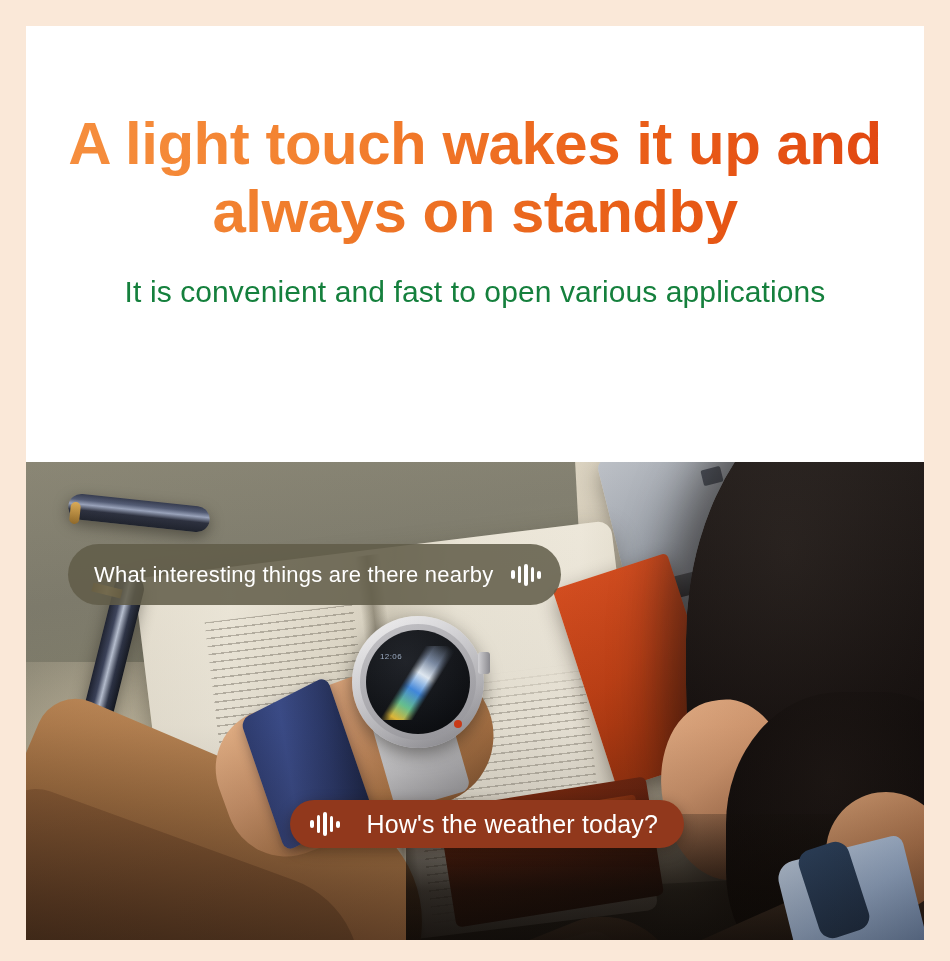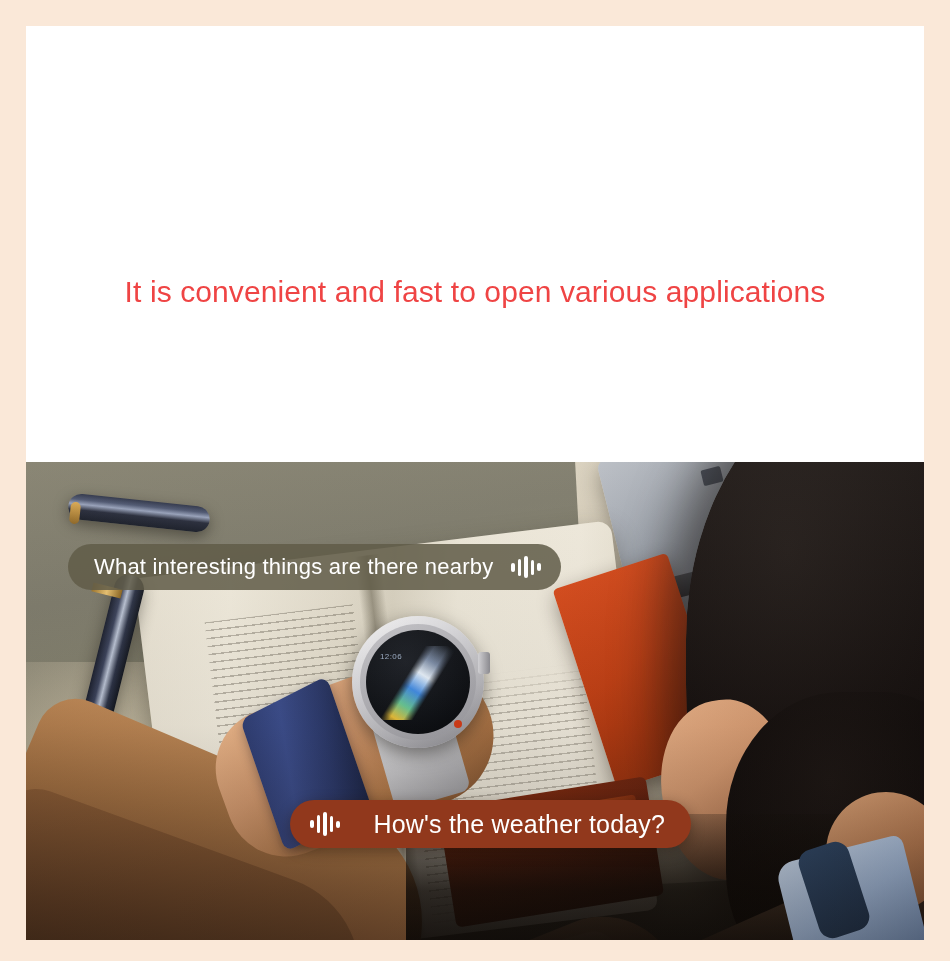--- a/index.html
+++ b/index.html
@@ -62,21 +62,21 @@
   .subhead {
     position: absolute;
     left: 0;
     top: 240px;
     width: 898px;
     text-align: center;
     font-family: "Liberation Sans Narrow", "Liberation Sans", sans-serif;
     font-weight: 400;
     font-size: 30px;
     line-height: 52px;
-    color: #ef4444;
+    color: #15803d;
     letter-spacing: 0.1px;
   }
   .subhead span { display: block; white-space: nowrap; }
 
   
   .photo {
     position: absolute;
     left: 26px;
     top: 462px;
     width: 898px;
@@ -408,32 +408,32 @@
     color: #ffffff;
     font-family: "Liberation Sans Narrow", "Liberation Sans", sans-serif;
     font-size: 22px;
     letter-spacing: 0.2px;
     white-space: nowrap;
   }
 
   .bubble-1 {
     left: 42px;
     top: 82px;
-    height: 46px;
+    height: 61px;
     padding: 0 20px 0 26px;
     gap: 18px;
     background: rgba(97,92,72,0.86);
   }
 
   .bubble-2 {
     left: 264px;
     top: 338px;
     height: 48px;
     padding: 0 26px 0 20px;
-    gap: 34px;
+    gap: 27px;
     background: #91381c;
     font-size: 25px;
     box-shadow: 0 4px 14px rgba(30,14,8,0.4);
   }
 
   .wave {
     display: inline-flex;
     align-items: center;
     gap: 3px;
     height: 22px;
@@ -456,20 +456,24 @@
   .bubble-2 .wave i:nth-child(4) { height: 16px; }
   .bubble-2 .wave i:nth-child(5) { height: 7px; }
 </style>
 </head>
 <body>
 
 <div id="page">
 
   <div class="text-panel">
 
+    <div class="headline">
+      <span class="hl-line line1">A light touch wakes it up and</span>
+      <span class="hl-line line2">always on standby</span>
+    </div>
 
     <div class="subhead">
       <span>It is convenient and fast to open various applications</span>
     </div>
 
   </div>
 
   <div class="photo">
 
     <div class="layer desk"></div>

